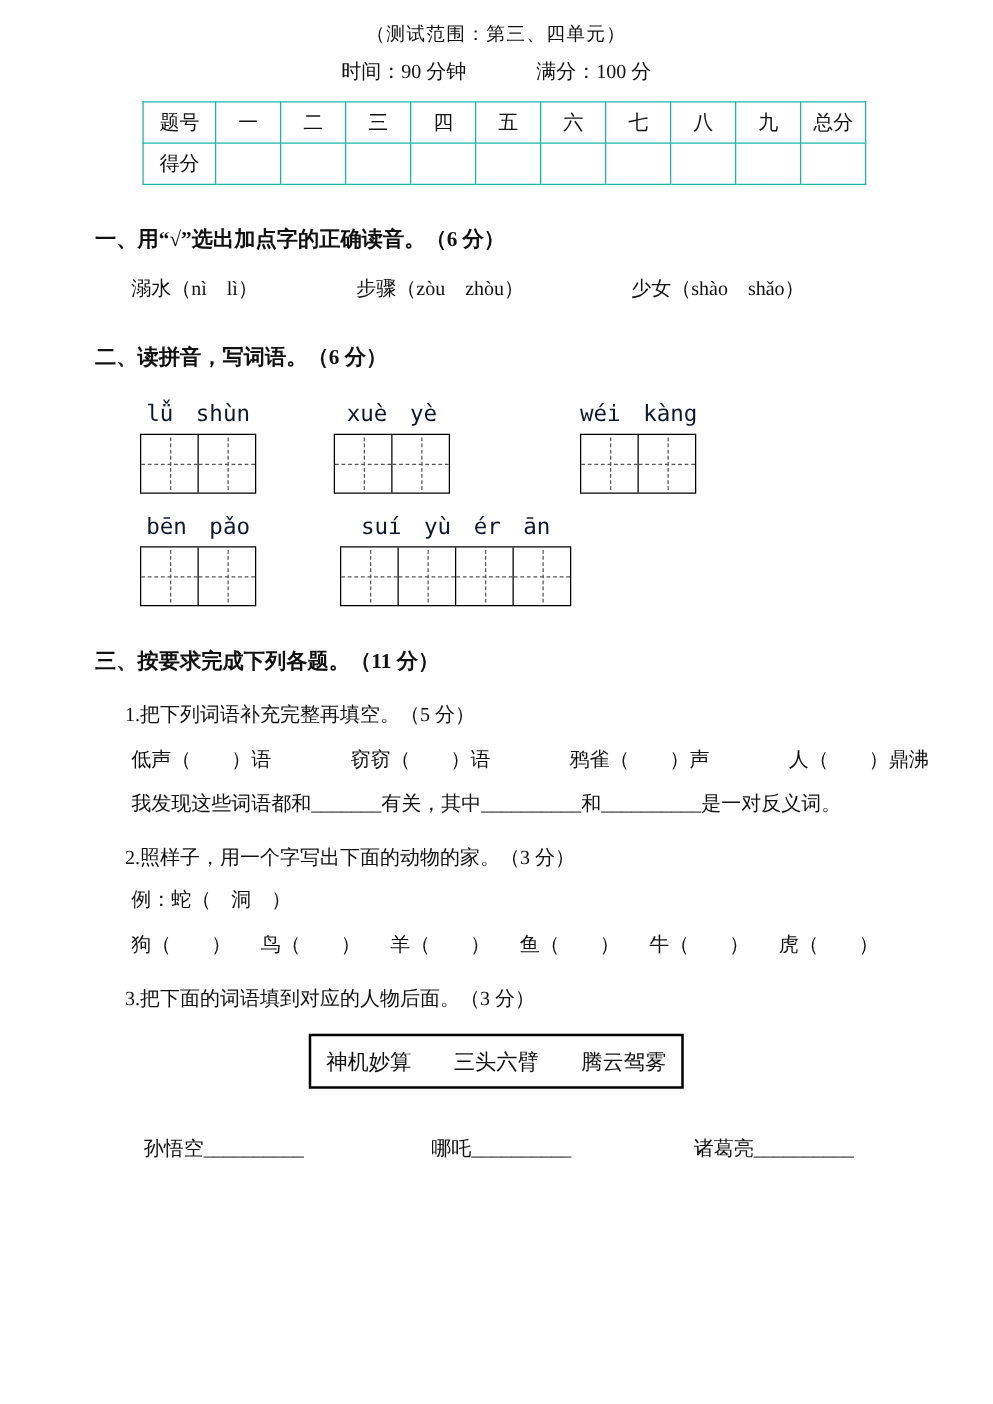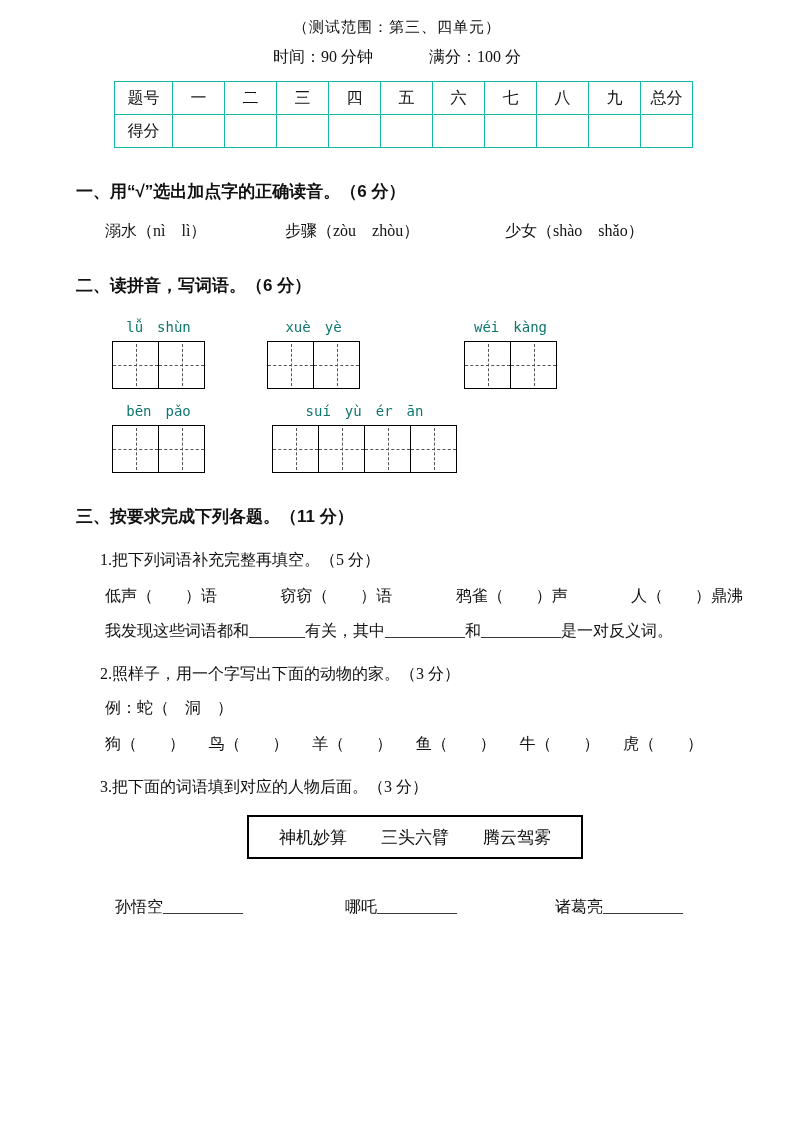--- a/index.html
+++ b/index.html
@@ -40,21 +40,21 @@
     height:32px;
     text-align:center;
     vertical-align:middle;
     font-size:16px;
     padding:0;
   }
   td.hdrcol{width:57px;}
   td.numcol{width:51px;}
   .sec-heading{
     margin:32px 0 0 76px;
-    font-family:Liberation Sans, sans-serif;
+    font-family:Liberation Serif, serif;
     font-weight:700;
     font-size:17px;
   }
   .opt-row{
     display:flex;
     margin:18px 0 0 105px;
     font-size:16px;
   }
   .opt-row .o1{width:180px;}
   .opt-row .o2{width:220px;}
@@ -64,22 +64,22 @@
     display:flex;
     margin-left:112px;
     margin-top:22px;
     align-items:flex-end;
   }
   .pinyin-row.second{margin-top:14px;}
   .py-group{display:flex;flex-direction:column;}
   .py-label{
     text-align:center;
     font-family:"DejaVu Sans Mono",monospace;
-    font-size:14px;
-    color:#0f766e;
+    font-size:18px;
+    color:#0f172a;
     margin-bottom:4px;
   }
   .tian-grid{display:flex;border:1px solid #000;width:max-content;}
   .tian-cell{
     width:45px;height:46px;
     border-right:1px solid #000;
     position:relative;
   }
   .tian-cell:last-child{border-right:none;}
   .tian-cell::before{
@@ -114,21 +114,21 @@
   }
   .animals-line{
     display:flex;
     justify-content:space-between;
     width:598px;
     margin:15px 0 0 105px;
     font-size:16px;
   }
   .word-box{
     margin:17px 0 0 247px;
-    width:336px;
+    width:300px;
     height:44px;
     border:2px solid #000;
     box-sizing:border-box;
     display:flex;
     align-items:center;
     justify-content:center;
     gap:34px;
     font-size:17px;
   }
   .persons-line{

